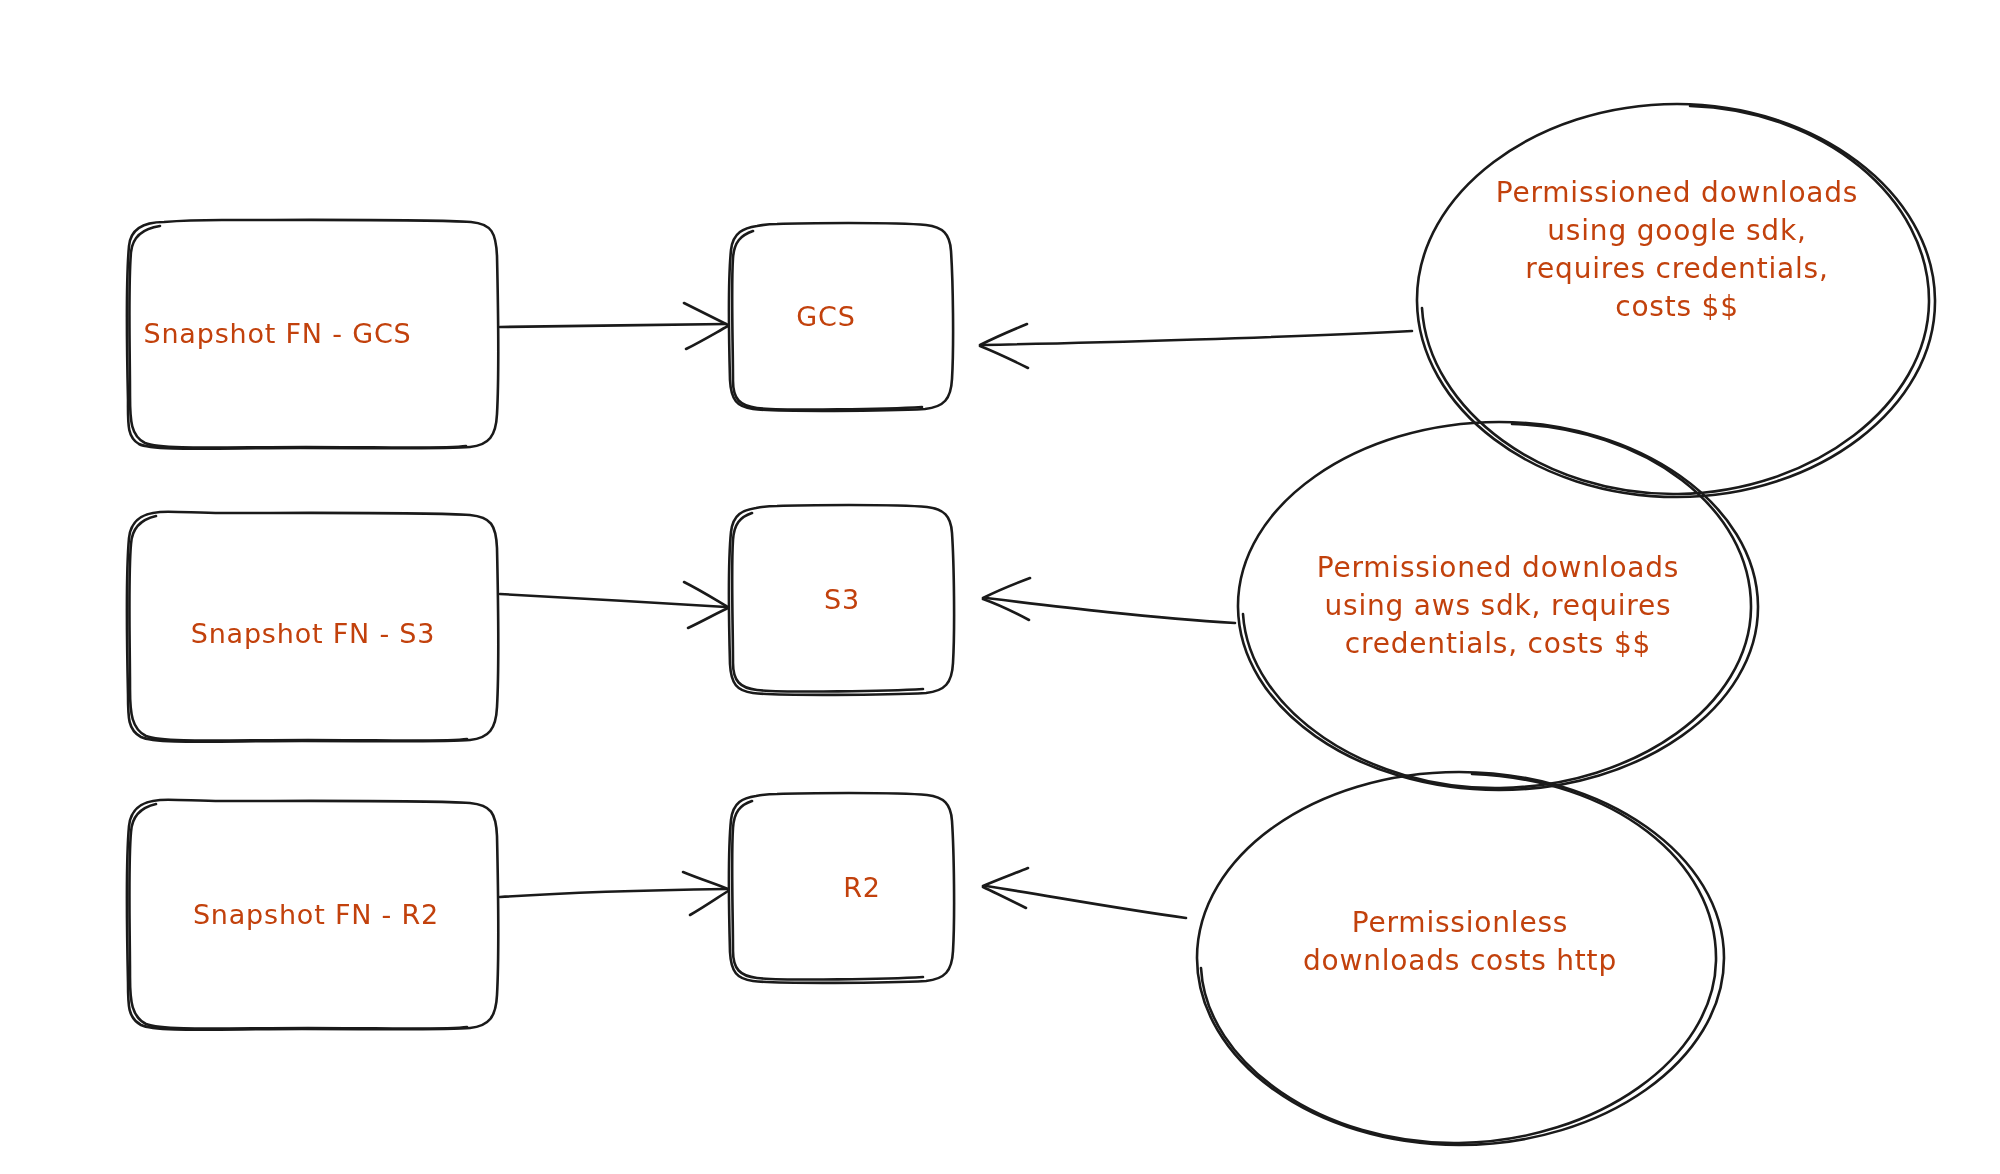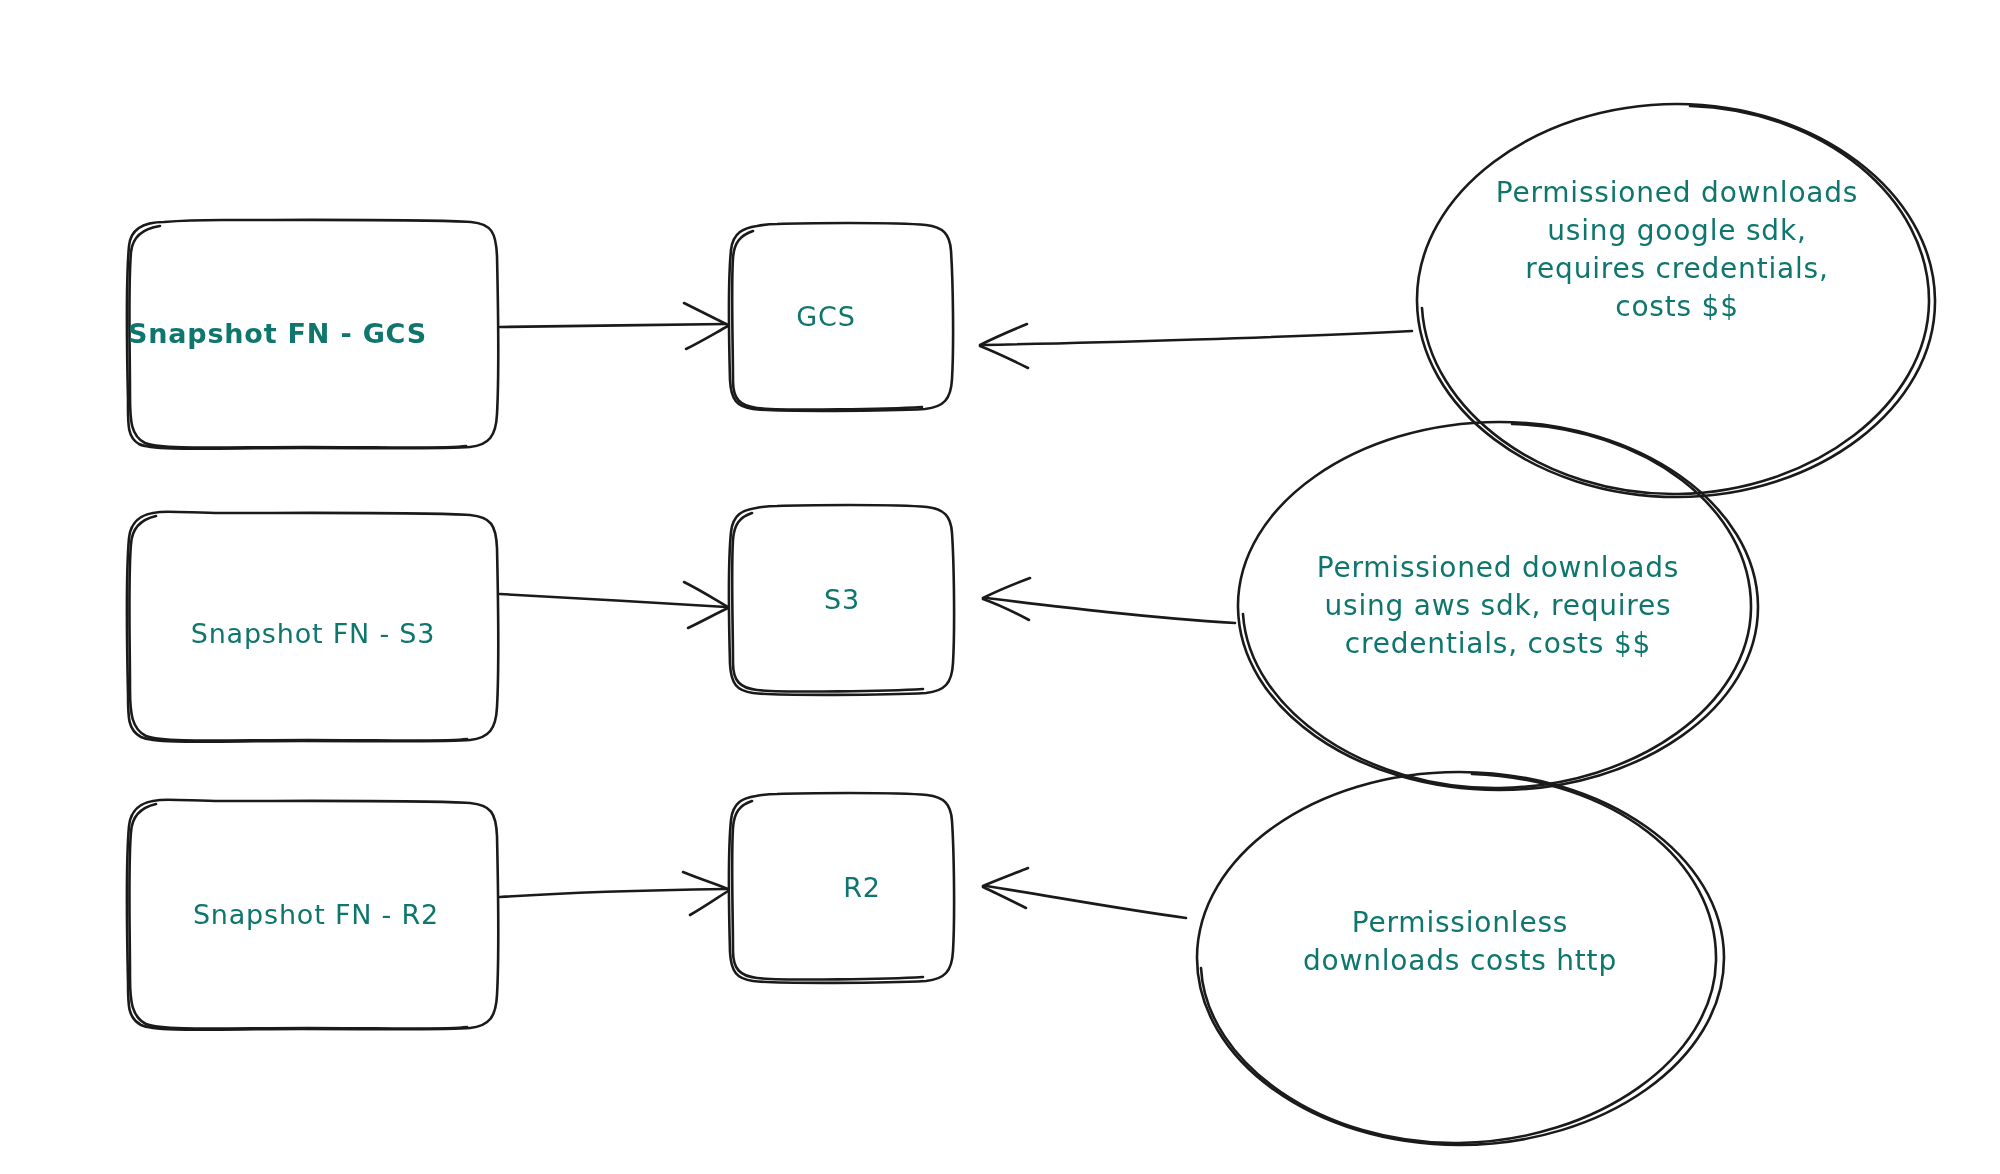--- a/index.html
+++ b/index.html
@@ -25,21 +25,21 @@
     left: 0;
     width: 2000px;
     height: 1174px;
   }
   .node-label {
     position: absolute;
     display: flex;
     align-items: center;
     justify-content: center;
     text-align: center;
-    color: #0f766e;
+    color: #c2410c;
     font-family: "DejaVu Sans", sans-serif;
     font-size: 27px;
     letter-spacing: 0.8px;
     line-height: 1.42;
     white-space: pre-line;
     pointer-events: none;
   }
   .note-label {
     font-size: 28px;
     line-height: 1.36;
@@ -132,21 +132,21 @@
 
       <g>
         <path d="M1186 918 C 1120 909 1050 896 986 886"></path>
         <path d="M1028 868 C 1013 874 997 880 983 886"></path>
         <path d="M1026 908 C 1012 901 996 893 983 887"></path>
       </g>
 
     </g>
   </svg>
 
-  <div class="node-label box-label" style="left:128px; top:220px; width:299px; height:228px;font-weight:bold;">Snapshot FN - GCS</div>
+  <div class="node-label box-label" style="left:128px; top:220px; width:299px; height:228px;">Snapshot FN - GCS</div>
 
   <div class="node-label store-label" style="left:730px; top:223px; width:192px; height:188px;">GCS</div>
 
   <div class="node-label note-label" style="left:1452px; top:152px; width:450px; height:196px;">Permissioned downloads
 using google sdk,
 requires credentials,
 costs $$</div>
 
   <div class="node-label box-label" style="left:128px; top:513px; width:370px; height:243px;">Snapshot FN - S3</div>
 

